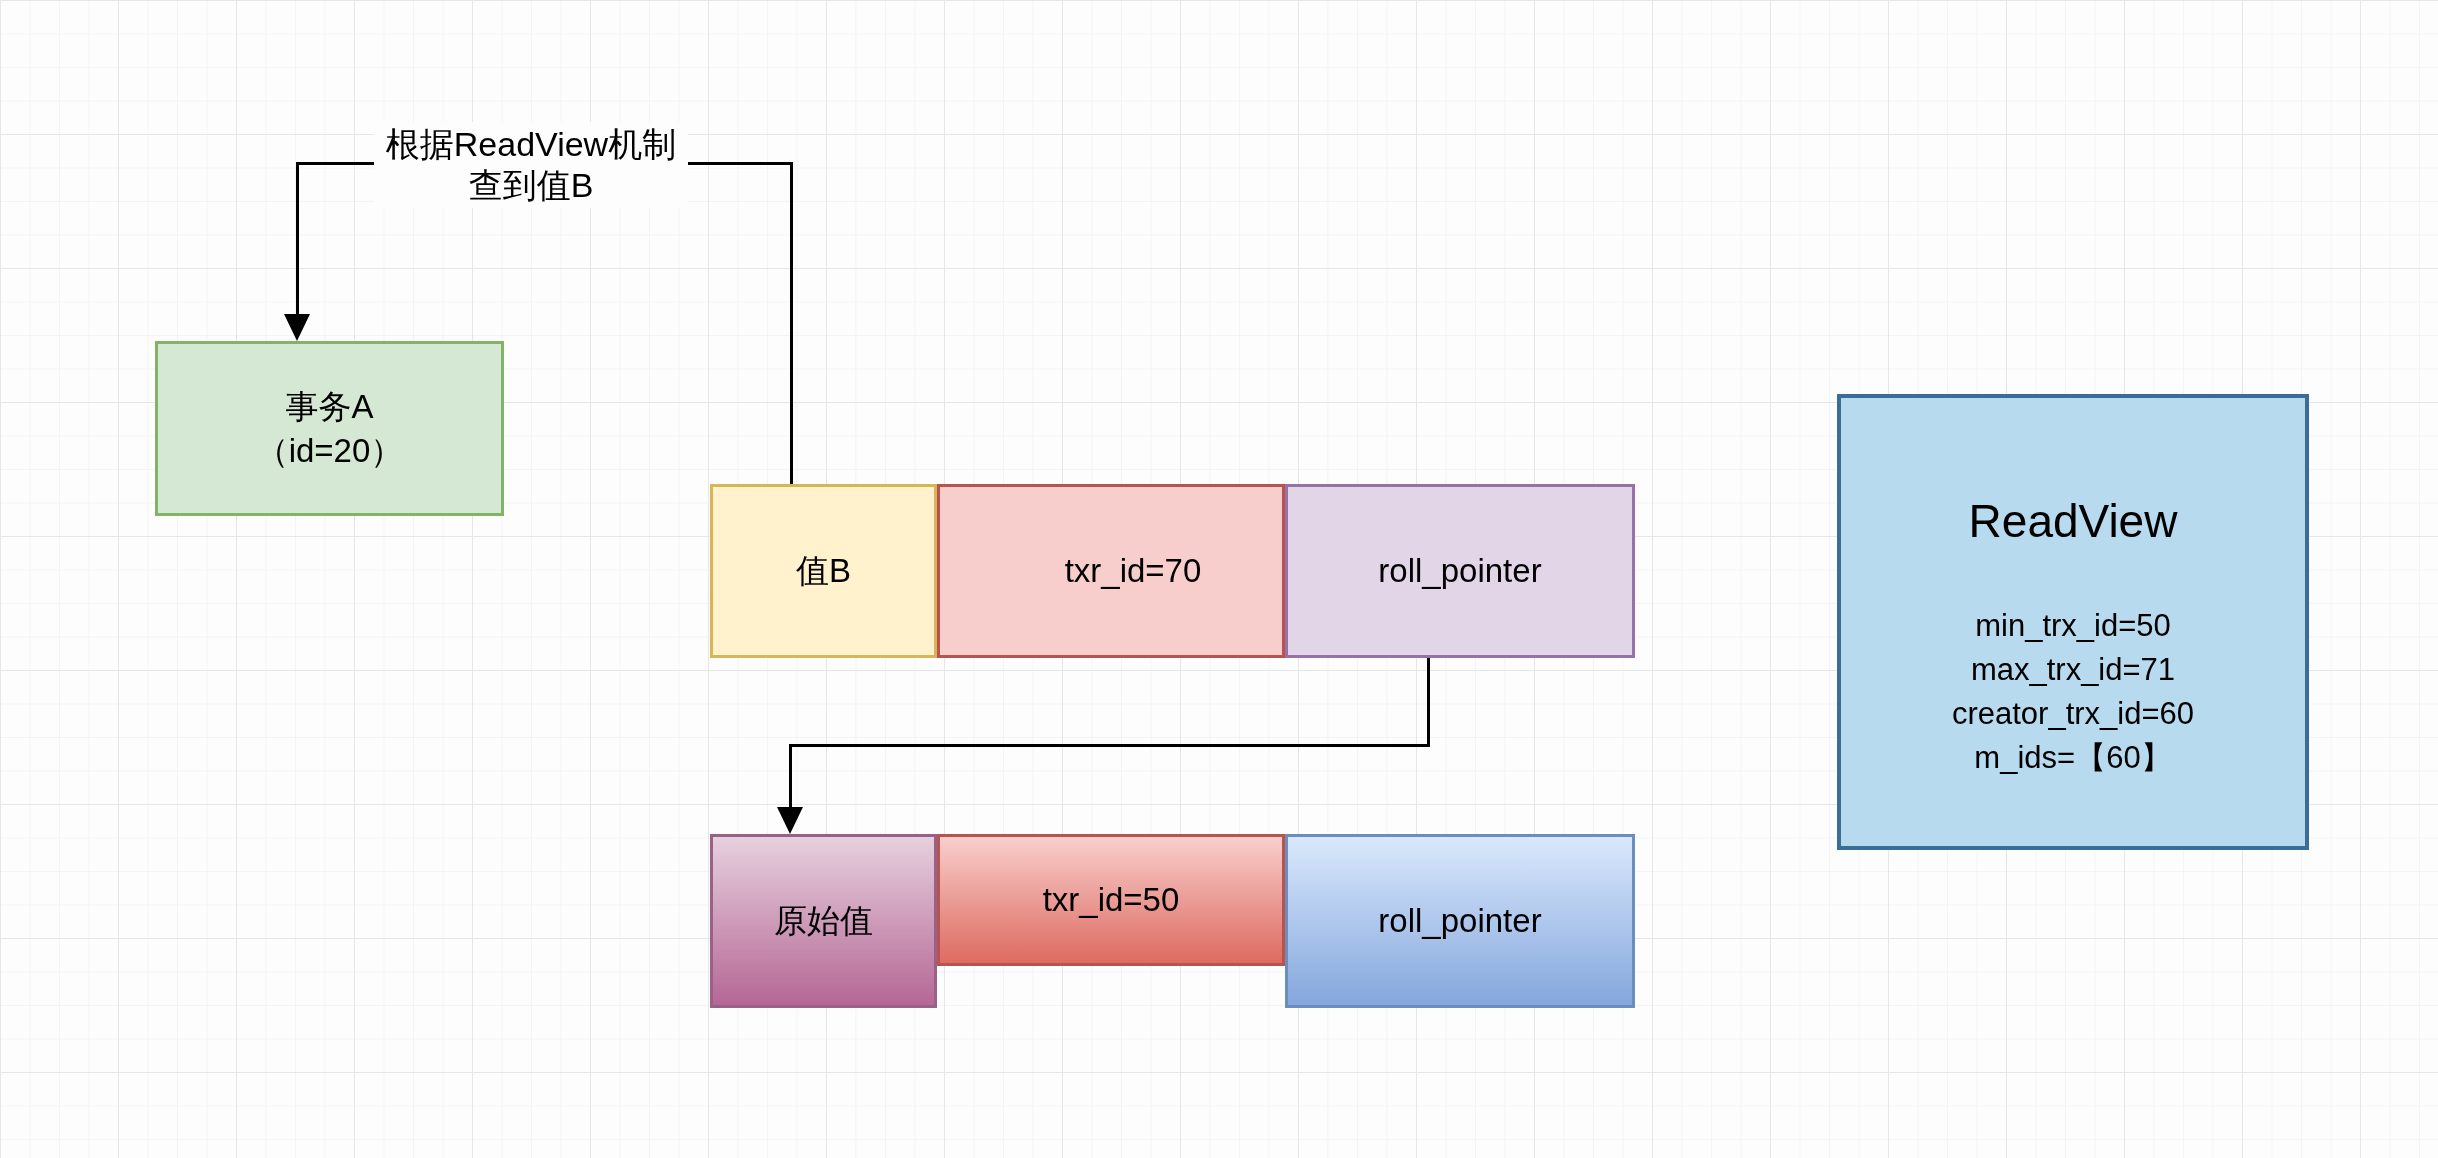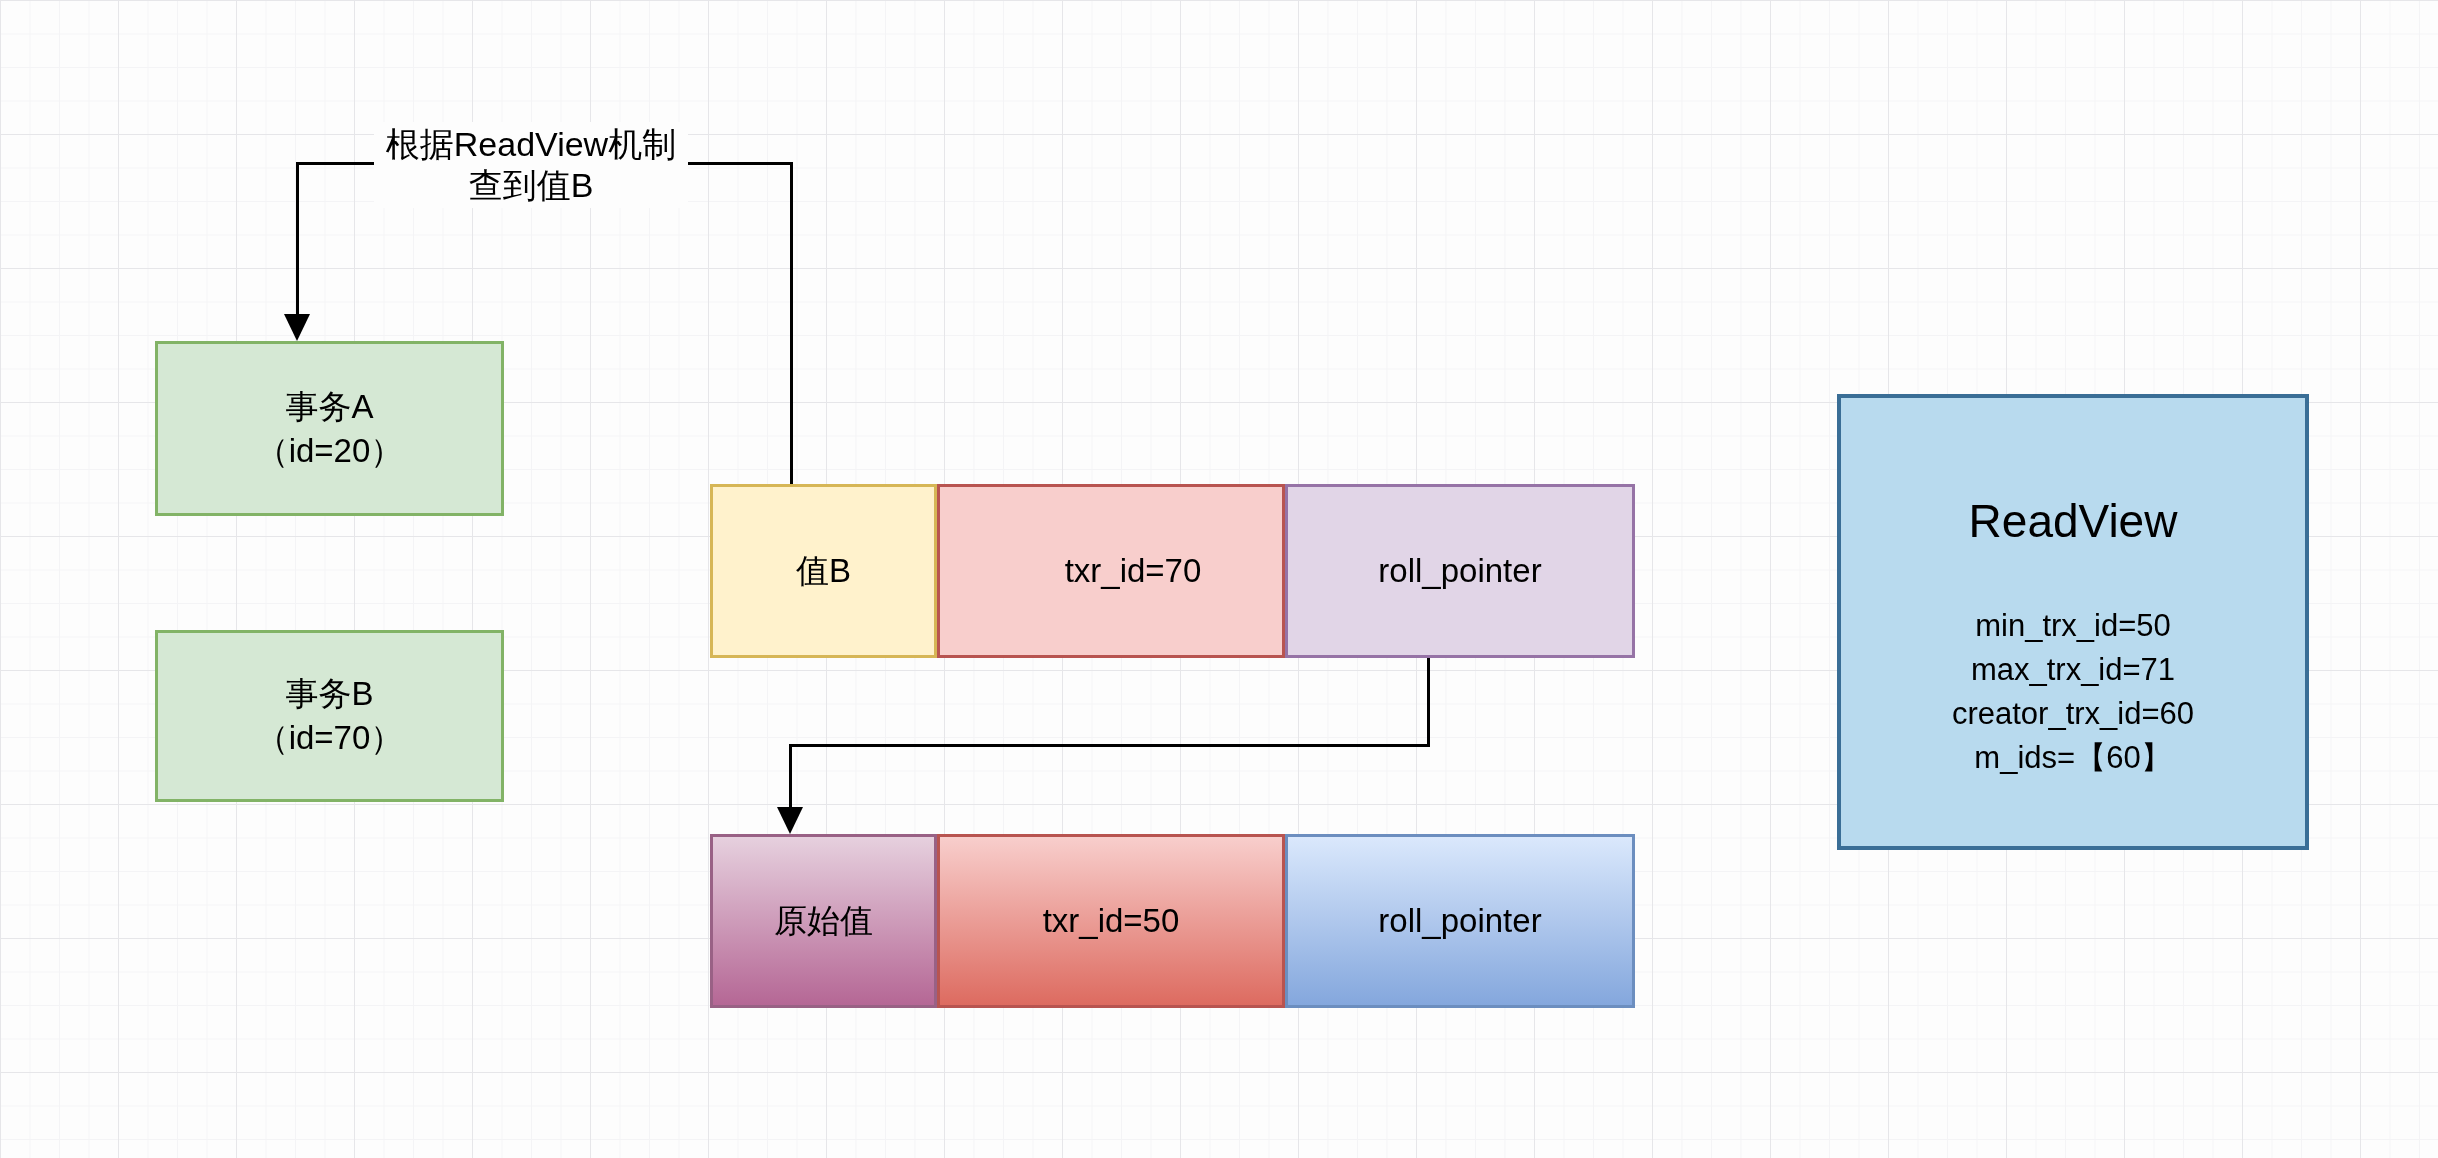--- a/index.html
+++ b/index.html
@@ -69,39 +69,35 @@
   <div class="edge-label">
     <span>根据ReadView机制</span>
     <span>查到值B</span>
   </div>
 
   <div class="node green" style="left:123px;top:341px;width:349px;height:175px;">
     <span>事务A</span>
     <span>（id=20）</span>
   </div>
 
-  <div class="node green" style="left:123px;top:630px;width:349px;height:172px;">
-    <span>事务B</span>
-    <span>（id=70）</span>
-  </div>
 
   <div class="node yellow" style="left:678px;top:484px;width:227px;height:174px;">
     <span>值B</span>
   </div>
   <div class="node red" style="left:905px;top:484px;width:348px;height:174px;padding-left:44px;">
     <span>txr_id=70</span>
   </div>
   <div class="node purple" style="left:1253px;top:484px;width:350px;height:174px;">
     <span>roll_pointer</span>
   </div>
 
   <div class="node grad-plum" style="left:678px;top:834px;width:227px;height:174px;">
     <span>原始值</span>
   </div>
-  <div class="node grad-red" style="left:905px;top:834px;width:348px;height:174px;">
+  <div class="node grad-red" style="left:905px;top:834px;width:348px;height:132px;">
     <span>txr_id=50</span>
   </div>
   <div class="node grad-blue" style="left:1253px;top:834px;width:350px;height:174px;">
     <span>roll_pointer</span>
   </div>
 
   <div class="node readview" style="left:1805px;top:394px;width:472px;height:456px;">
     <div class="readview-title">ReadView</div>
     <div class="readview-fields">
       <div>min_trx_id=50</div>

